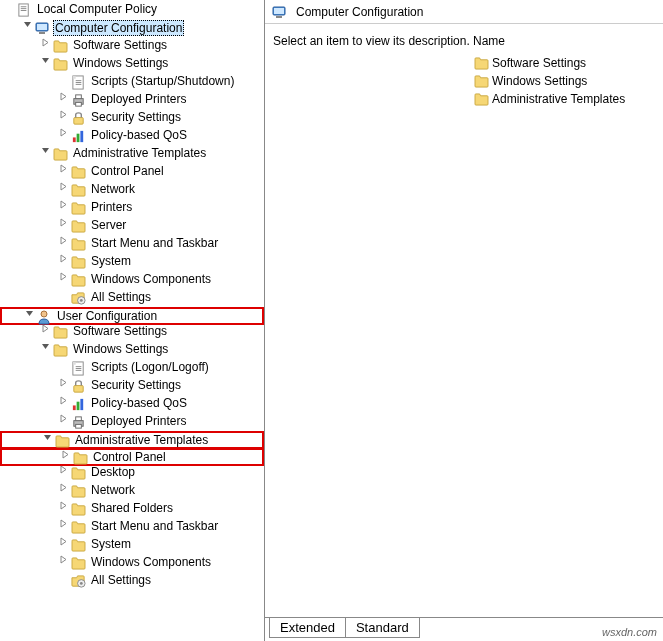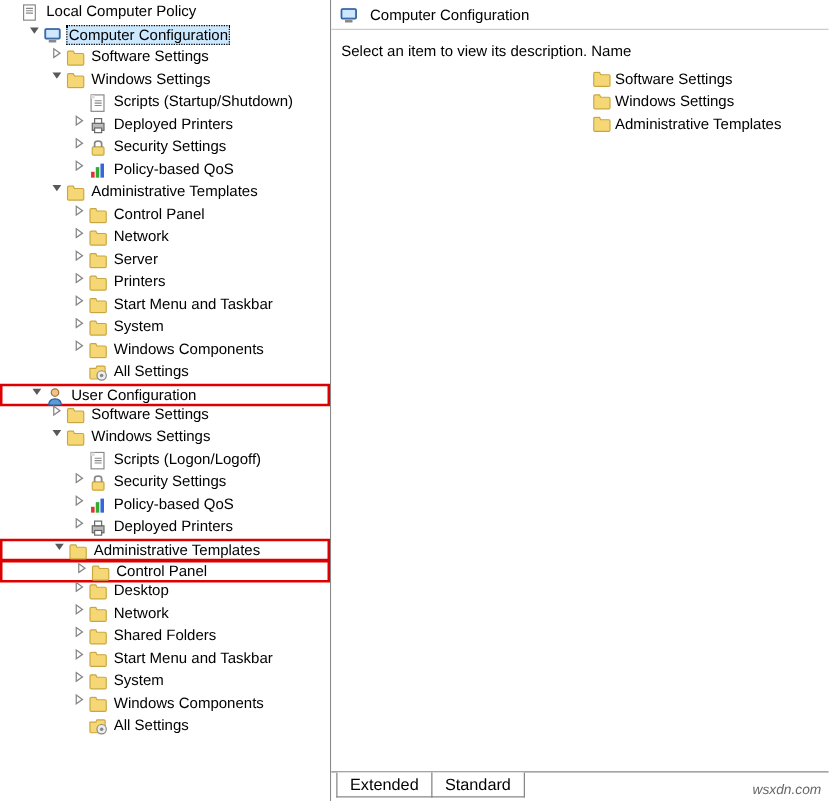--- a/index.html
+++ b/index.html
@@ -203,35 +203,35 @@
         <span class="expander">
           <svg width="9" height="9" viewBox="0 0 9 9">
             <path d="M2 1 L7 4.5 L2 8 Z" fill="none" stroke="#888"></path>
           </svg>
         </span>
         <span class="icon">
           <svg class="folder-svg" viewBox="0 0 16 14">
             <path d="M1 3 L1 12 Q1 13 2 13 L14 13 Q15 13 15 12 L15 4 Q15 3 14 3 L7 3 L6 1 L2 1 Q1 1 1 2 Z" fill="#f6d775" stroke="#c9a63f"></path>
           </svg>
         </span>
+        <span class="label">Printers</span>
+      </li>
+      <li class="tree-item">
+        <span class="indent" style="width: 56px;"></span>
+        <span class="expander">
+          <svg width="9" height="9" viewBox="0 0 9 9">
+            <path d="M2 1 L7 4.5 L2 8 Z" fill="none" stroke="#888"></path>
+          </svg>
+        </span>
+        <span class="icon">
+          <svg class="folder-svg" viewBox="0 0 16 14">
+            <path d="M1 3 L1 12 Q1 13 2 13 L14 13 Q15 13 15 12 L15 4 Q15 3 14 3 L7 3 L6 1 L2 1 Q1 1 1 2 Z" fill="#f6d775" stroke="#c9a63f"></path>
+          </svg>
+        </span>
         <span class="label">Server</span>
-      </li>
-      <li class="tree-item">
-        <span class="indent" style="width: 56px;"></span>
-        <span class="expander">
-          <svg width="9" height="9" viewBox="0 0 9 9">
-            <path d="M2 1 L7 4.5 L2 8 Z" fill="none" stroke="#888"></path>
-          </svg>
-        </span>
-        <span class="icon">
-          <svg class="folder-svg" viewBox="0 0 16 14">
-            <path d="M1 3 L1 12 Q1 13 2 13 L14 13 Q15 13 15 12 L15 4 Q15 3 14 3 L7 3 L6 1 L2 1 Q1 1 1 2 Z" fill="#f6d775" stroke="#c9a63f"></path>
-          </svg>
-        </span>
-        <span class="label">Printers</span>
       </li>
       <li class="tree-item">
         <span class="indent" style="width: 56px;"></span>
         <span class="expander">
           <svg width="9" height="9" viewBox="0 0 9 9">
             <path d="M2 1 L7 4.5 L2 8 Z" fill="none" stroke="#888"></path>
           </svg>
         </span>
         <span class="icon">
           <svg class="folder-svg" viewBox="0 0 16 14">

